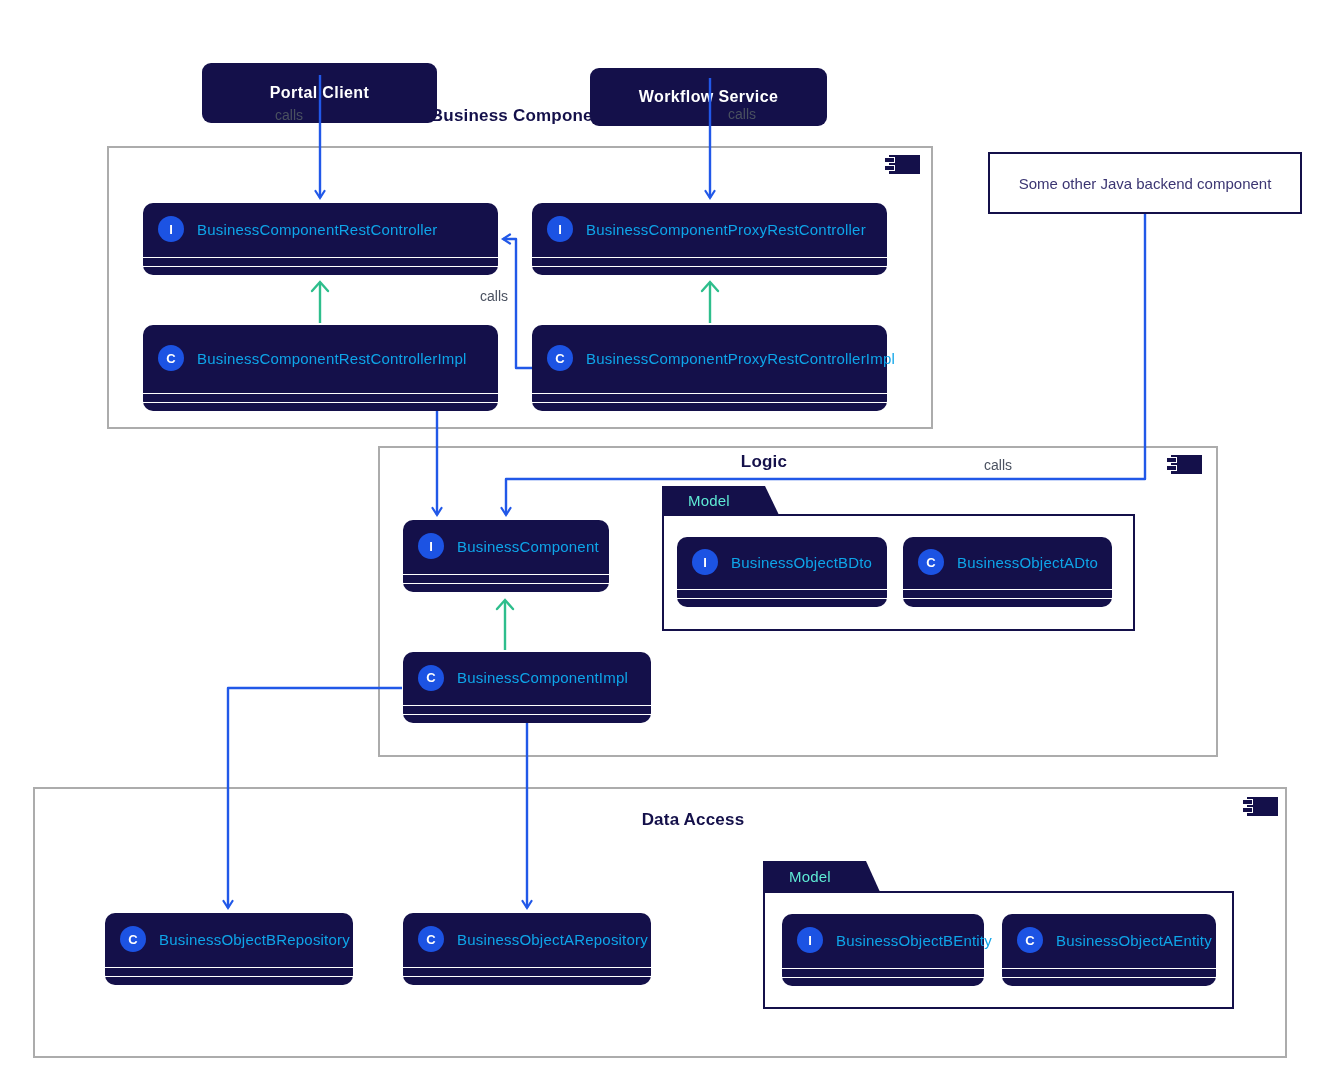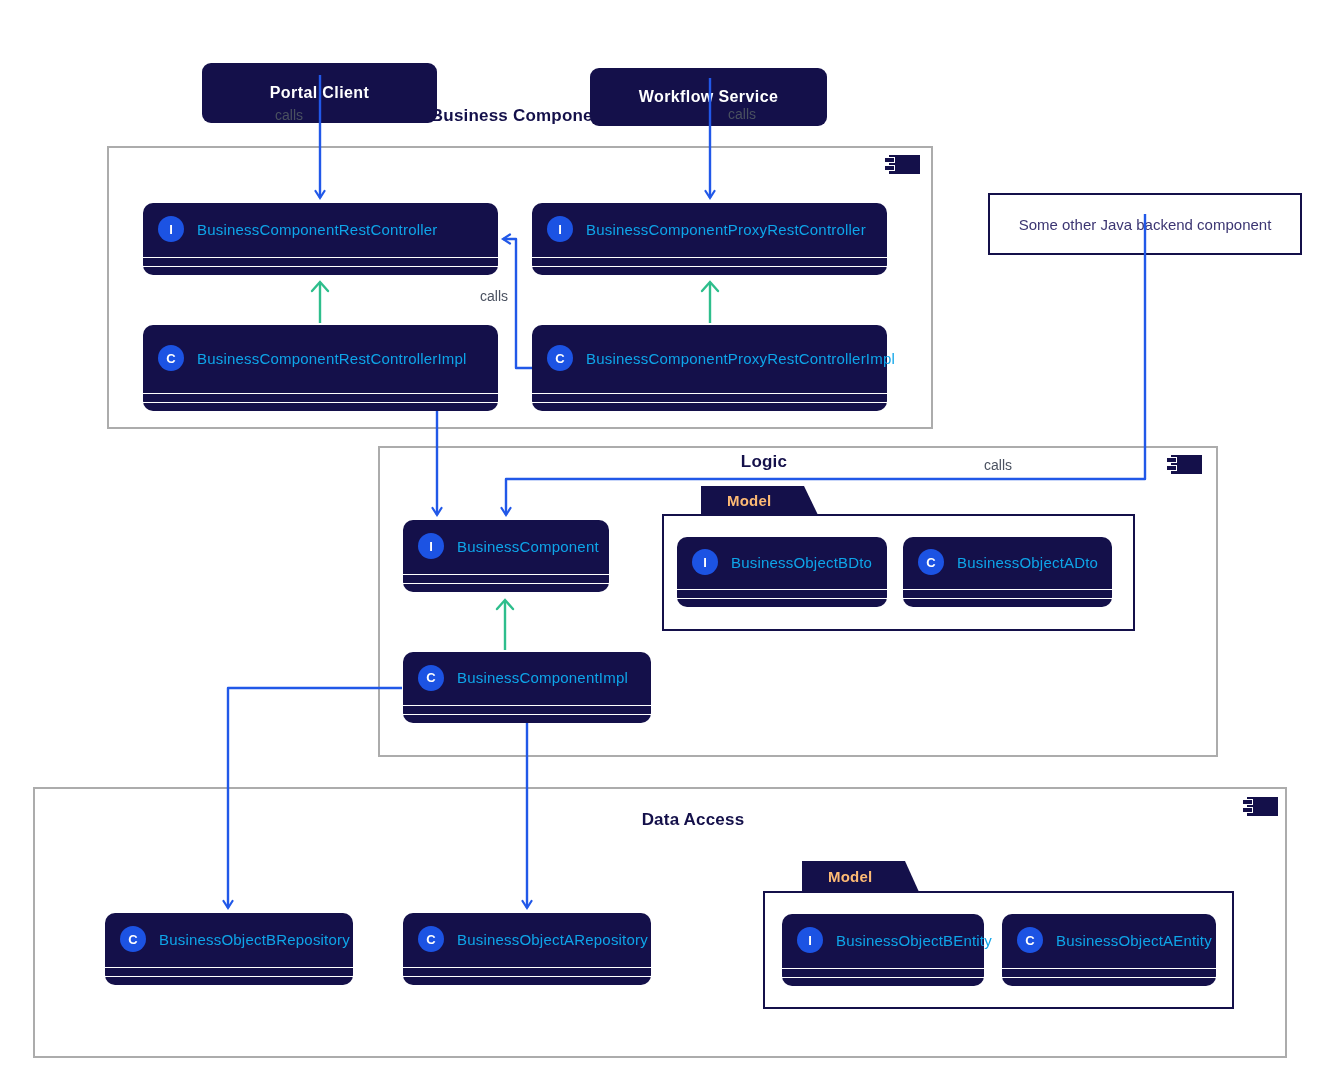--- a/index.html
+++ b/index.html
@@ -7,42 +7,42 @@
   .canvas{position:relative;width:1320px;height:1090px;background:#ffffff;overflow:hidden;}
 
   .layer{position:absolute;border:2px solid #ACACAC;background:#ffffff;box-sizing:border-box;}
   .layer-title{position:absolute;font-weight:700;font-size:17px;color:#14104A;text-align:center;letter-spacing:.2px;}
 
   .diagram-title{position:absolute;font-weight:700;font-size:17px;color:#14104A;text-align:center;letter-spacing:.2px;}
 
   .ext-node{position:absolute;background:#14104A;border-radius:9px;color:#ffffff;font-weight:700;
             font-size:16px;display:flex;align-items:center;justify-content:center;letter-spacing:.4px;margin-top:48px;}
   .backend-node{position:absolute;background:#ffffff;border:2px solid #14104A;color:#3B3572;
-            font-size:15px;display:flex;align-items:center;justify-content:center;box-sizing:border-box;margin-top:41px;}
+            font-size:15px;display:flex;align-items:center;justify-content:center;box-sizing:border-box;}
 
   .class-box{position:absolute;background:#14104A;border-radius:10px;display:flex;align-items:center;
              gap:13px;padding:0 8px 20px 15px;box-sizing:border-box;}
   .class-box::before,.class-box::after{content:"";position:absolute;left:0;right:0;height:1.5px;background:#ffffff;}
   .class-box::before{bottom:17px;}
   .class-box::after{bottom:8px;}
   .badge{width:26px;height:26px;min-width:26px;border-radius:50%;background:#1C53E3;color:#ffffff;
          font-weight:700;font-size:13px;display:flex;align-items:center;justify-content:center;}
   .class-label{color:#0ea5e9;font-size:15px;white-space:nowrap;letter-spacing:.2px;}
 
   .calls{position:absolute;color:#4A5160;font-size:14px;}
 
   .comp-icon{position:absolute;width:31px;height:19px;background:#14104A;}
   .comp-icon::before,.comp-icon::after{content:"";position:absolute;left:-5px;width:9px;height:4px;
          background:#14104A;border:1px solid #ffffff;}
   .comp-icon::before{top:2px;}
   .comp-icon::after{top:10px;}
 
-  .folder-tab{position:absolute;background:#14104A;color:#fdba74;font-weight:700;font-size:15px;
+  .folder-tab{position:absolute;background:#14104A;color:#5eead4;font-weight:400;font-size:15px;
          box-sizing:border-box;padding-left:26px;display:flex;align-items:center;
-         clip-path:polygon(0 0,calc(100% - 14px) 0,100% 100%,0 100%);letter-spacing:.2px;margin-left:39px;}
+         clip-path:polygon(0 0,calc(100% - 14px) 0,100% 100%,0 100%);letter-spacing:.2px;}
   .folder-body{position:absolute;background:#ffffff;border:2px solid #14104A;box-sizing:border-box;}
 
   .edges{position:absolute;left:0;top:0;pointer-events:none;}
   .edge-blue{stroke:#2158E8;stroke-width:2.4;fill:none;stroke-linejoin:round;}
   .edge-green{stroke:#2EBE8C;stroke-width:2.4;fill:none;stroke-linejoin:round;}
 </style>
 </head>
 <body>
 
 <div class="canvas">

